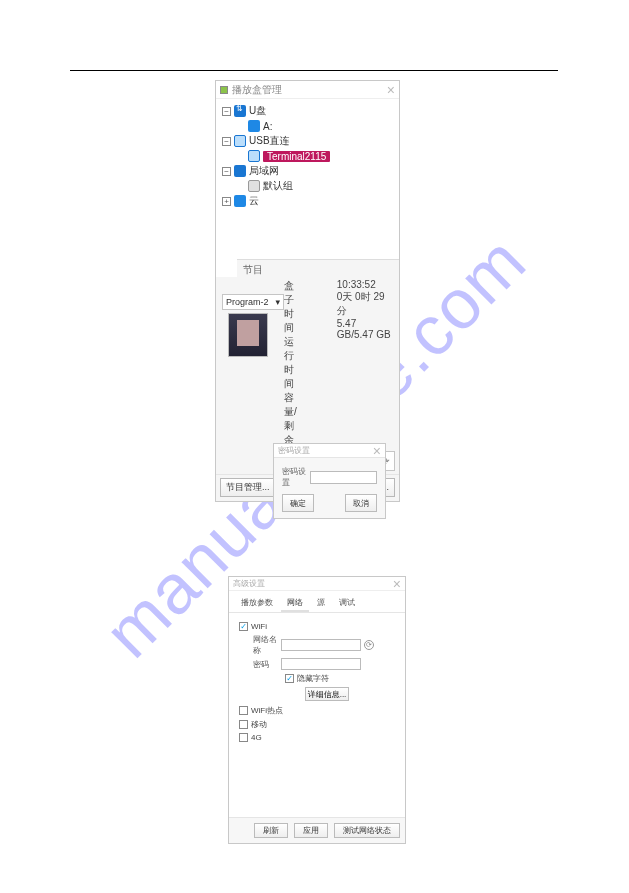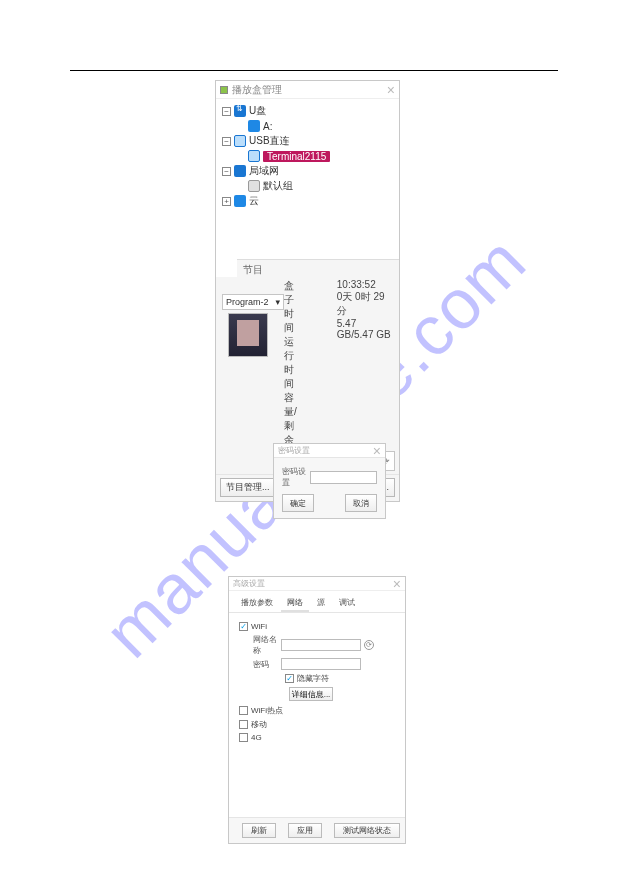--- a/index.html
+++ b/index.html
@@ -165,24 +165,24 @@
   }
   .frow{display:flex;align-items:center;margin:2px 0 2px 14px;font-size:8px;color:#555;}
   .frow label{width:28px;}
   .frow .input{width:80px;height:12px;border:1px solid #bbb;background:#fff;}
   .refresh-ico{
     width:10px;height:10px;border:1px solid #999;margin-left:3px;
     border-radius:50%;position:relative;font-size:7px;line-height:8px;text-align:center;color:#888;
   }
   .smallbtn{
     width:44px;height:14px;border:1px solid #bbb;background:linear-gradient(#fff,#eee);
-    font-size:8px;display:flex;align-items:center;justify-content:center;margin:3px 0 4px 50px;
+    font-size:8px;display:flex;align-items:center;justify-content:center;margin:3px 0 4px 66px;
   }
   .footer3{
-    display:flex;justify-content:flex-end;gap:12px;padding:5px;border-top:1px solid #e5e5e5;
+    display:flex;justify-content:flex-end;gap:6px;padding:5px;border-top:1px solid #e5e5e5;
     background:#f7f7f7;
   }
   .footer3 .fbtn{
     height:15px;border:1px solid #bbb;background:linear-gradient(#fff,#eee);
     font-size:8px;padding:0 8px;display:flex;align-items:center;color:#333;
   }
 </style>
 </head>
 <body>
 

